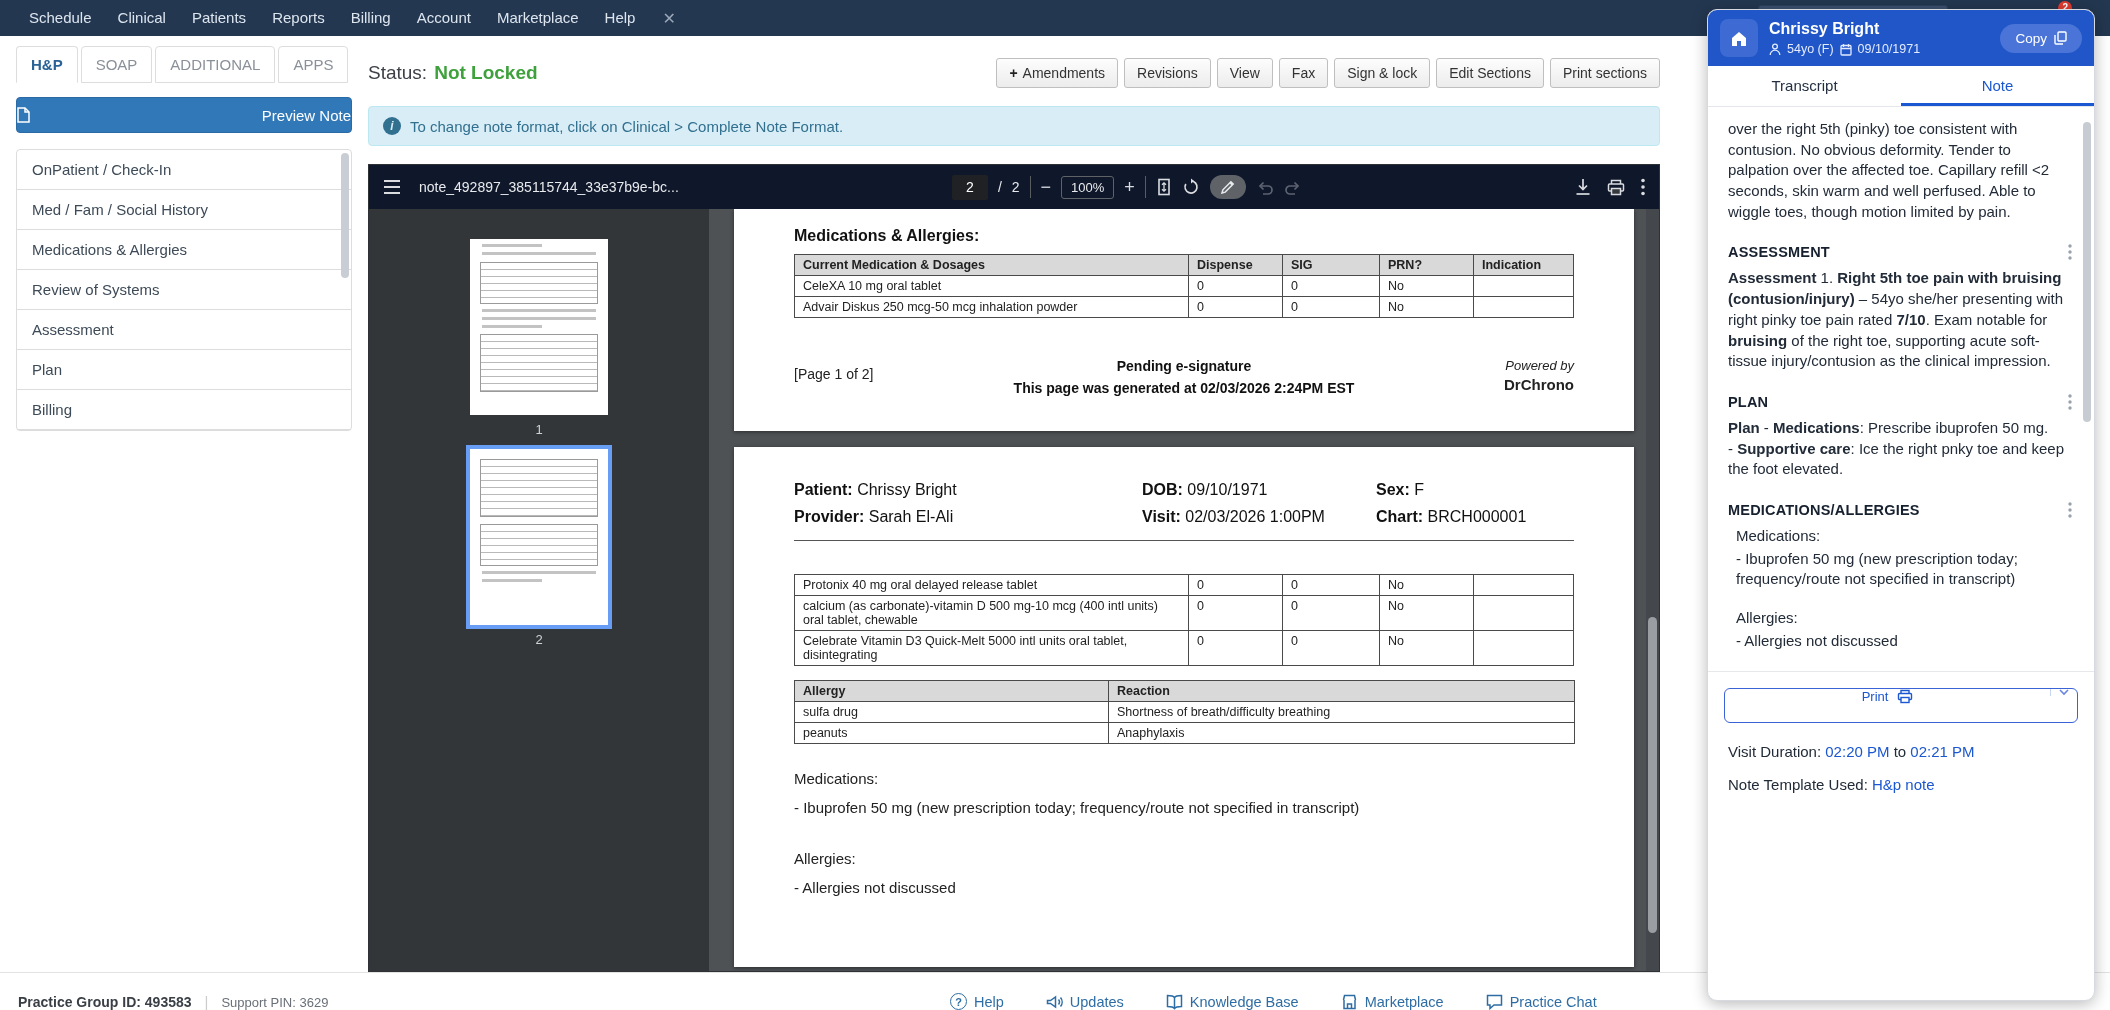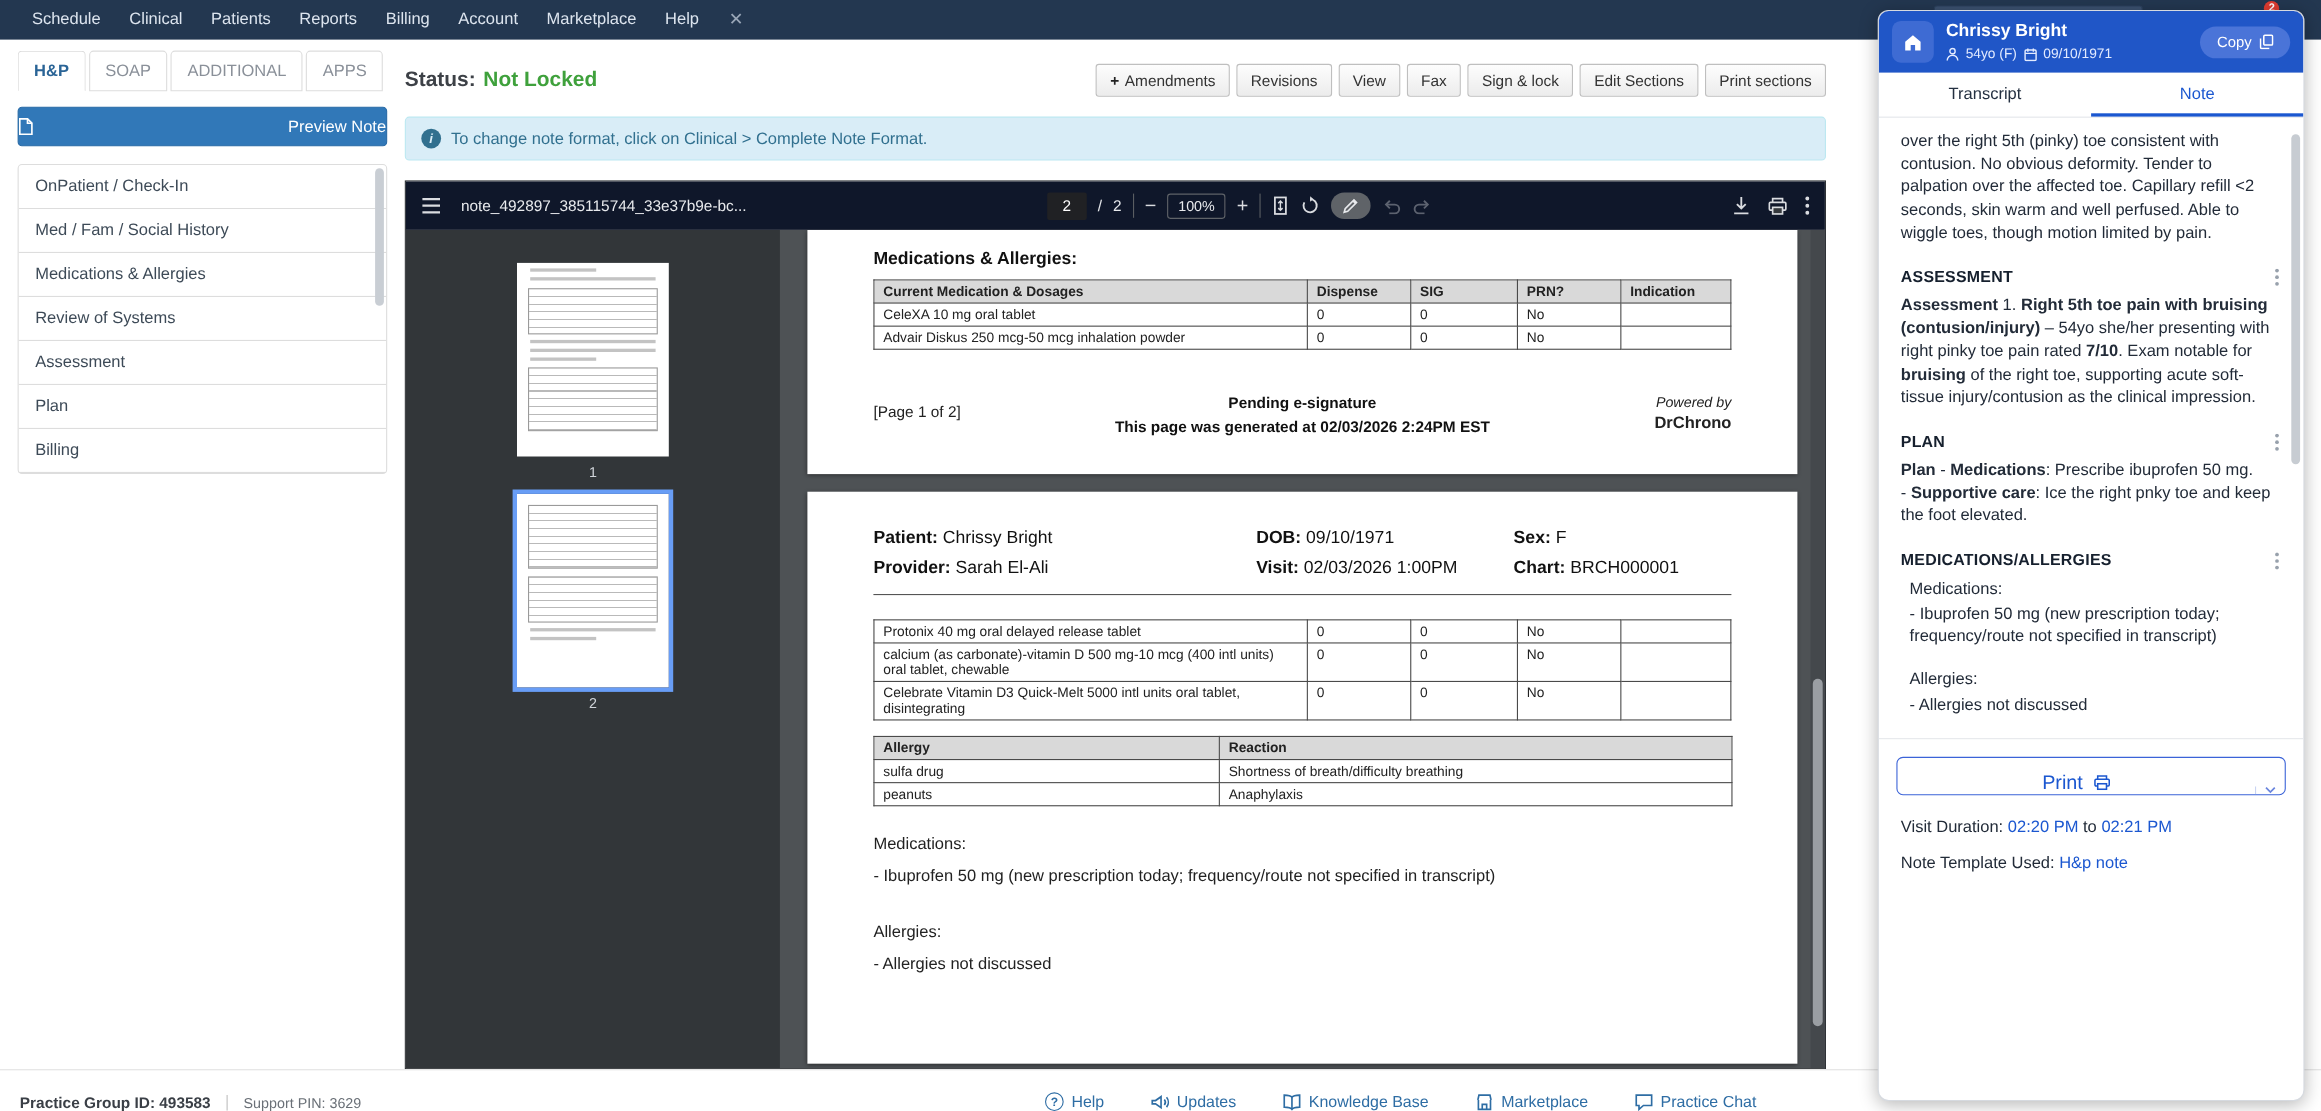--- a/index.html
+++ b/index.html
@@ -34,21 +34,21 @@
   .section-list{margin-top:16px;width:336px;border:1px solid #ddd;border-radius:4px;position:relative;background:#fff}
   .section-item{padding:11px 15px;font-size:15px;color:#3d4a57;border-bottom:1px solid #ddd;cursor:pointer}
   .section-item:last-child{border-bottom:none;border-radius:0 0 4px 4px}
   .section-item:first-child{border-radius:4px 4px 0 0}
   .section-item.active{background:#67ab46;color:#fff;border-color:#67ab46}
   .list-scrollbar{position:absolute;right:2px;top:3px;bottom:3px;width:8px}
   .list-scrollbar .sthumb{width:8px;height:125px;background:#c9ced4;border-radius:4px}
 
   
   .status-row{display:flex;align-items:center;margin-top:22px}
-  .status-label{font-size:19px;font-weight:bold;color:#3d4147}
+  .status-label{font-size:19px;font-weight:normal;color:#3d4147}
   .status-value{font-size:19px;font-weight:bold;color:#3fa13c;margin-left:7px}
   .status-actions{margin-left:auto;display:flex;gap:6px}
   .btn-default{font-size:14px;color:#333;background:linear-gradient(#fdfdfd,#ececec);border:1px solid #bfbfbf;border-radius:3px;padding:6px 12px;cursor:pointer;display:flex;align-items:center;gap:5px;font-family:inherit;white-space:nowrap}
   .plus-dark{font-weight:bold;color:#222}
   .plus-dark::before{content:"+"}
 
   
   .info-banner{margin-top:18px;background:#d9edf7;border:1px solid #bce8f1;border-radius:4px;color:#31708f;font-size:15px;padding:10px 14px;display:flex;align-items:center;gap:9px}
   .info-icon{width:18px;height:18px;min-width:18px;border-radius:50%;background:#31708f;color:#d9edf7;font-size:12px;font-weight:bold;font-style:italic;display:flex;align-items:center;justify-content:center}
   .info-icon::before{content:"i"}
@@ -116,21 +116,21 @@
   .panel-tab.active{color:#1b57d0;border-bottom-color:#1b57d0}
   .panel-body{padding:12px 20px 0;font-size:15px;line-height:1.38;color:#222b38}
   .psec-head{display:flex;align-items:center;margin-top:20px;margin-bottom:6px}
   .psec-title{font-weight:bold;font-size:14.5px;color:#16202e;letter-spacing:.2px}
   .kebab{margin-left:auto;color:#98a1ac;cursor:pointer;background:none;border:none;padding:2px}
   .meds-block{padding-left:8px}
   .meds-block div{margin-top:2px}
   .meds-gap{height:14px}
   .panel-scroll-thumb{position:absolute;top:112px;right:3px;width:8px;height:300px;background:#c7ccd2;border-radius:4px;z-index:60}
   .print-wrap{margin-top:20px;border-top:1px solid #e6e8ec;padding:16px 16px 0;flex:none}
-  .print-btn{width:100%;height:35px;border:1.5px solid #3b63d8;border-radius:6px;background:#fff;color:#1b57d0;font-size:18px;display:flex;align-items:flex-end;cursor:pointer;font-family:inherit;padding:0;overflow:hidden}
+  .print-btn{width:100%;height:35px;border:1.5px solid #3b63d8;border-radius:6px;background:#fff;color:#1b57d0;font-size:13px;display:flex;align-items:flex-start;cursor:pointer;font-family:inherit;padding:0;overflow:hidden}
   .print-main{flex:1;display:flex;align-items:center;justify-content:center;gap:9px}
   .print-caret{width:27px;border-left:1px solid #c9d4f2;display:flex;align-items:center;justify-content:center;color:#6b86de}
   .panel-meta{padding:20px 20px 0;font-size:15px;color:#222b38;flex:none}
   .panel-meta .row2{margin-top:16px}
   .blue-link{color:#1b57d0;cursor:pointer}
 
   
   .bottombar{height:38px;border-top:1px solid #e2e2e2;display:flex;align-items:flex-end;padding:0 18px;background:#fff;position:relative}
   .pg-id{font-size:14px;font-weight:bold;color:#3a3f46;white-space:nowrap}
   .bb-divider{color:#ccc;margin:0 13px;font-size:15px}
@@ -388,21 +388,21 @@
             <div class="p2-inner">
               <div class="p2-header">
                 <div><b>Patient:</b> <span>Chrissy Bright</span></div>
                 <div><b>DOB:</b> <span>09/10/1971</span></div>
                 <div><b>Sex:</b> <span>F</span></div>
                 <div><b>Provider:</b> <span>Sarah El-Ali</span></div>
                 <div><b>Visit:</b> <span>02/03/2026 1:00PM</span></div>
                 <div><b>Chart:</b> <span>BRCH000001</span></div>
               </div>
               <hr class="p2-hr">
-              <table class="doc-table" style="margin-top:22px">
+              <table class="doc-table" style="margin-top:33px">
                 <colgroup>
                     <col style="width:394px">
                     <col style="width:94px">
                     <col style="width:97px">
                     <col style="width:94px">
                     <col style="width:100px">
                   </colgroup>
                 <tbody>
                     <tr>
                   <td>Protonix 40 mg oral delayed release tablet</td>

